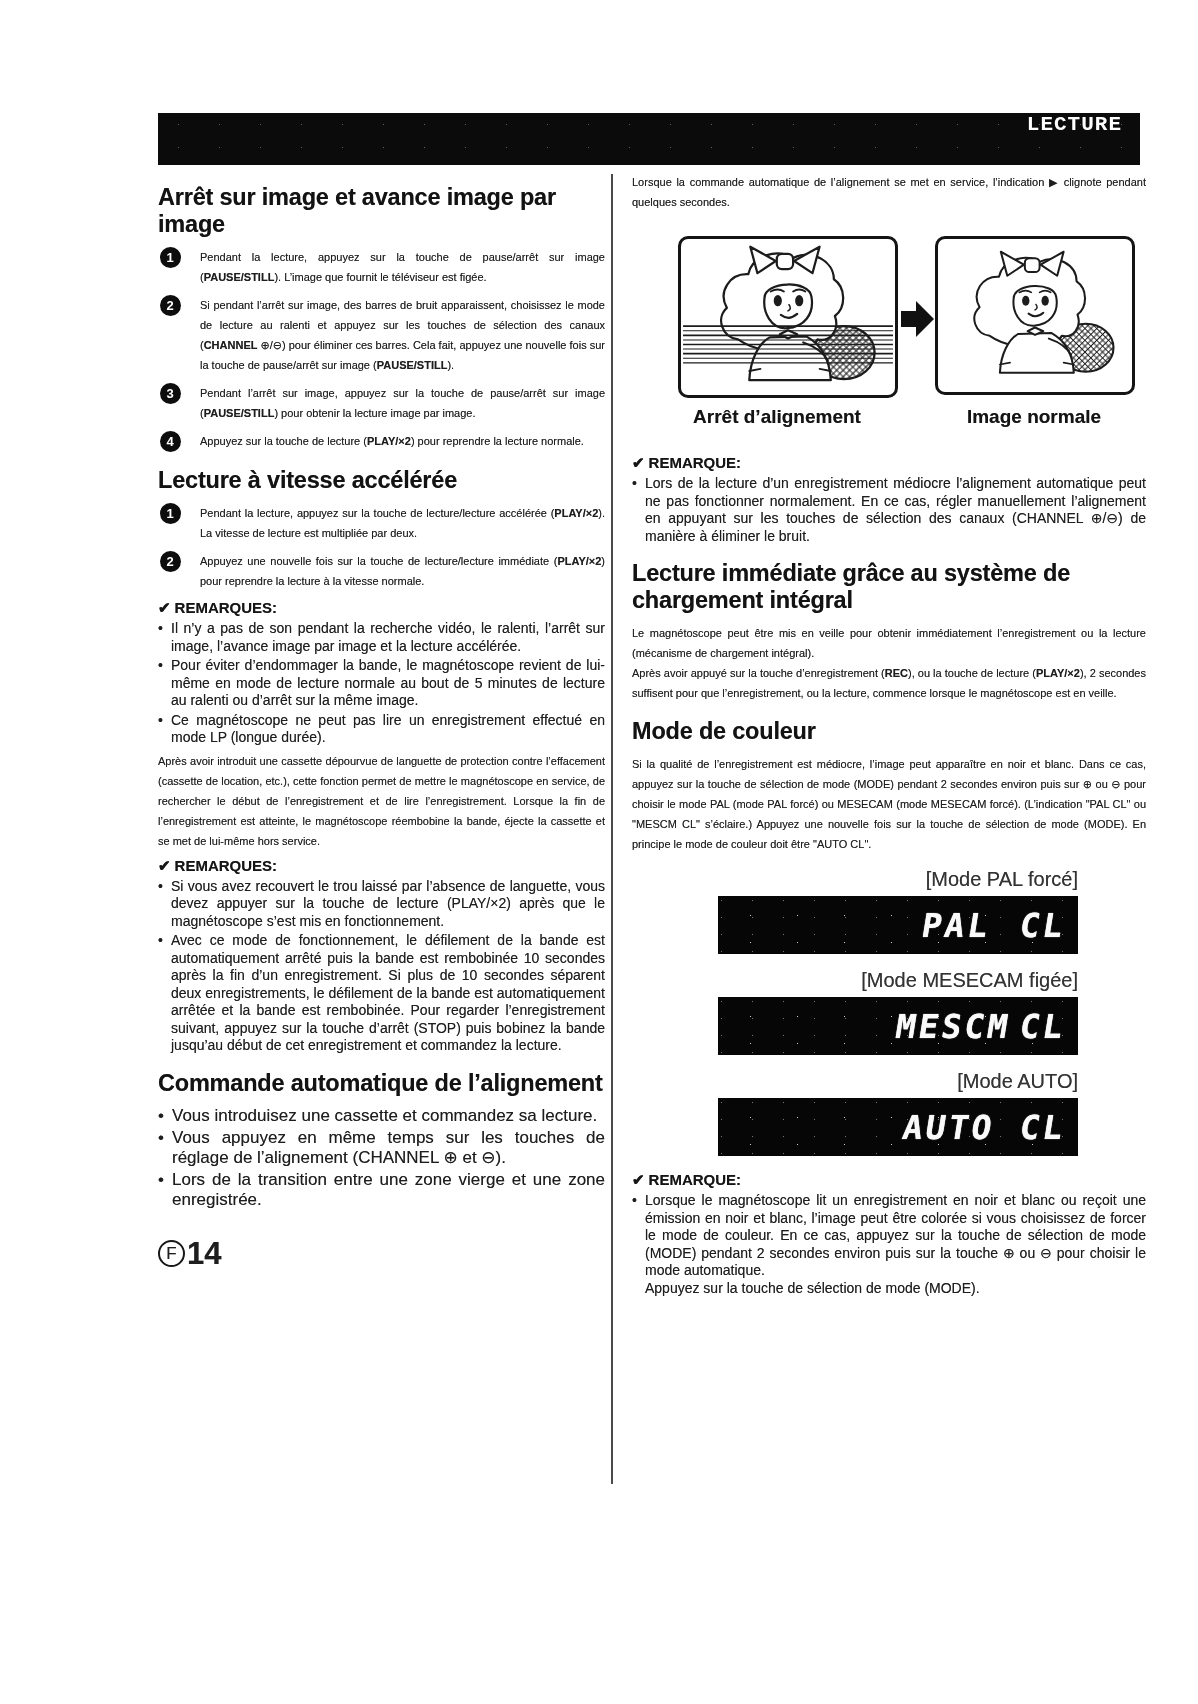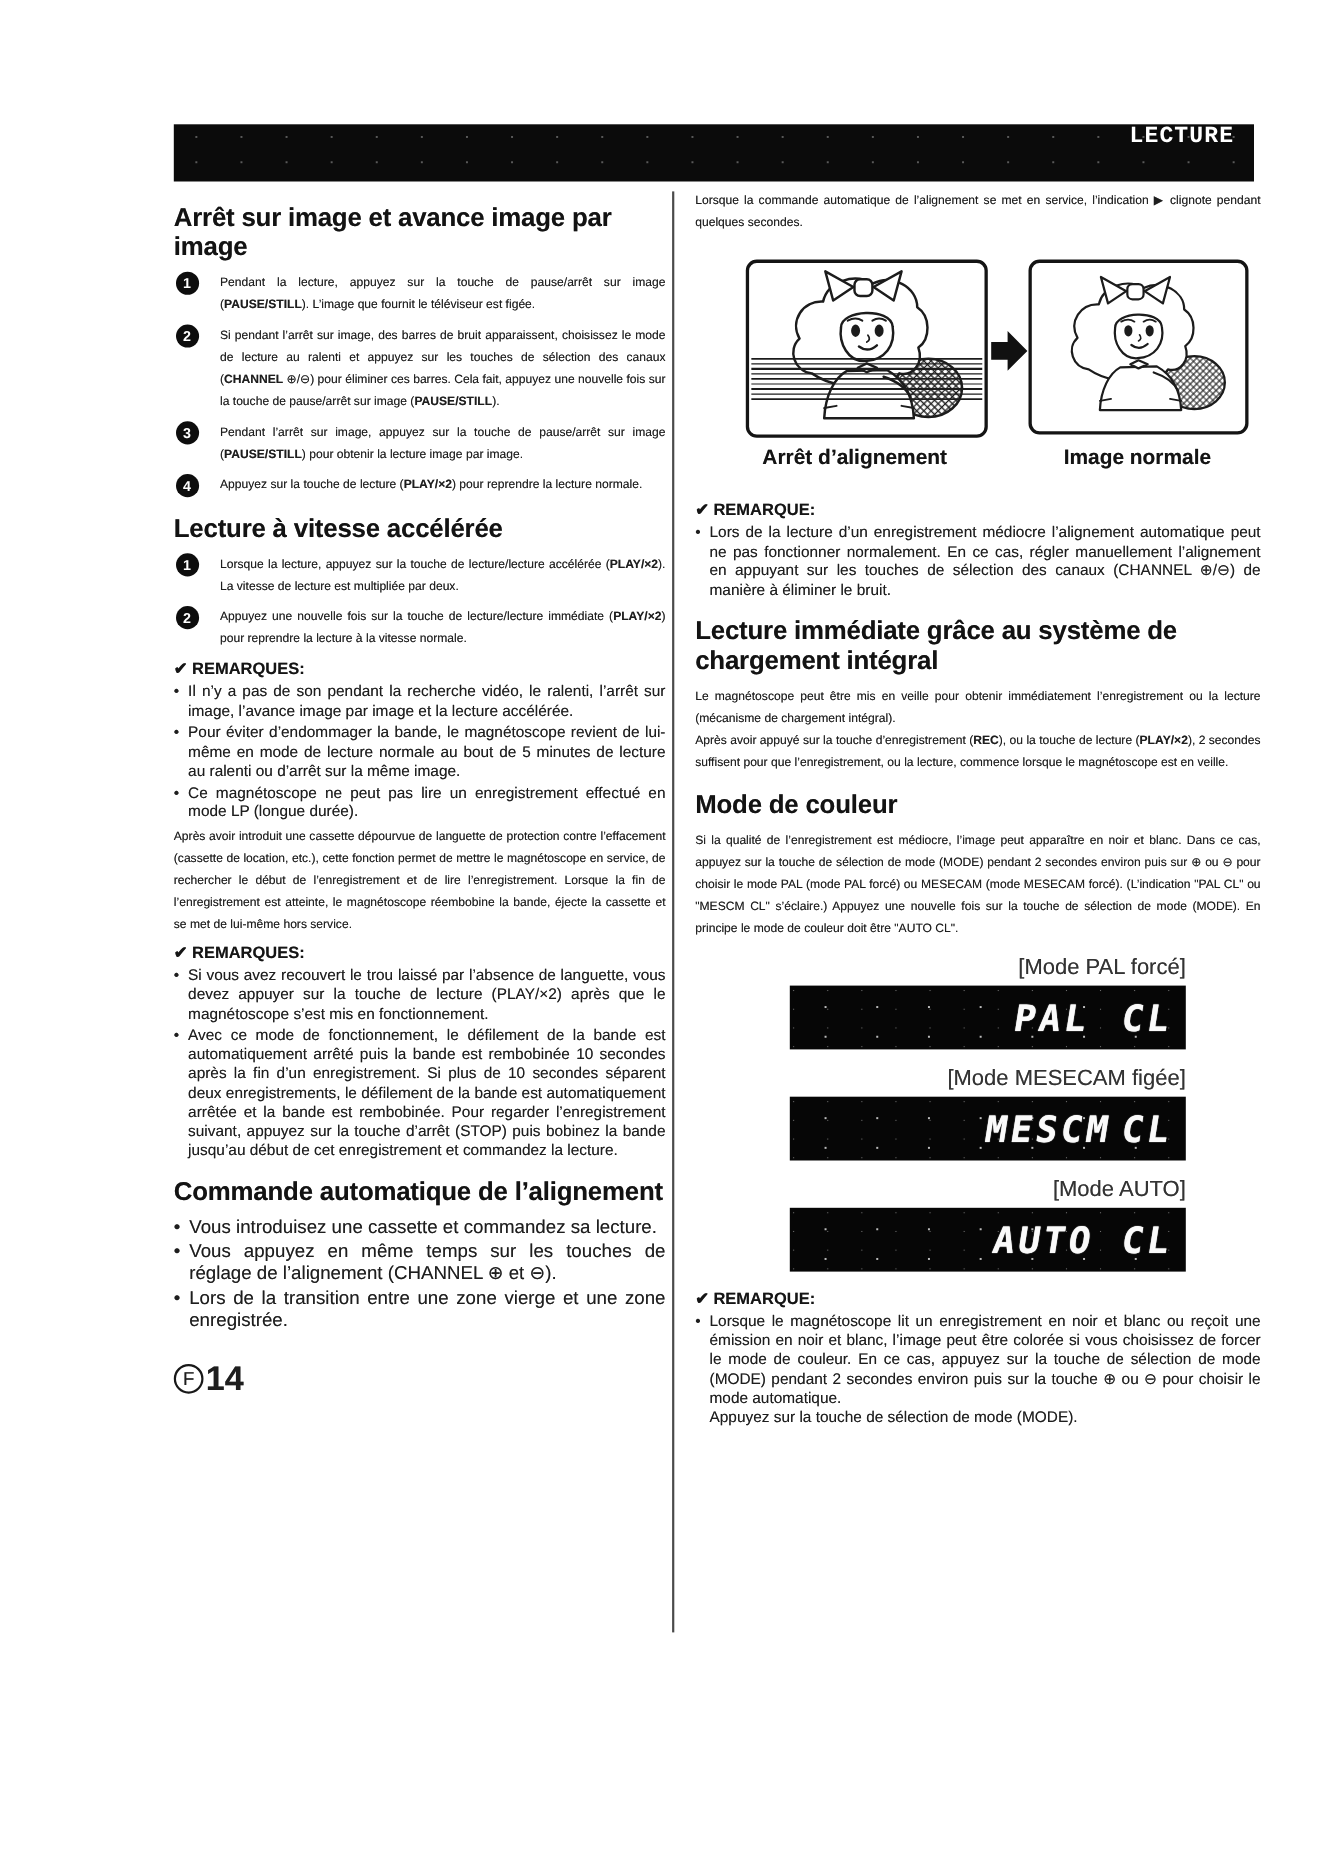--- a/index.html
+++ b/index.html
@@ -187,21 +187,21 @@
         </span>
       <div class="steptext bodytext"><span>Appuyez sur la touche de lecture (</span><b>PLAY/×2</b><span>) pour reprendre la lecture normale.</span></div>
     </div>
 
     <h2>Lecture à vitesse accélérée</h2>
 
     <div class="step">
       <span class="stepnum">
           <i>1</i>
         </span>
-      <div class="steptext bodytext"><span>Lorsque la lecture, appuyez sur la touche de lecture/lecture accélérée (</span><b>PLAY/×2</b><span>). La vitesse de lecture est multipliée par deux.</span></div>
+      <div class="steptext bodytext"><span>Pendant la lecture, appuyez sur la touche de lecture/lecture accélérée (</span><b>PLAY/×2</b><span>). La vitesse de lecture est multipliée par deux.</span></div>
     </div>
     <div class="step">
       <span class="stepnum">
           <i>2</i>
         </span>
       <div class="steptext bodytext"><span>Appuyez une nouvelle fois sur la touche de lecture/lecture immédiate (</span><b>PLAY/×2</b><span>) pour reprendre la lecture à la vitesse normale.</span></div>
     </div>
 
     <div class="remtitle"><span class="chk">✔</span><span>REMARQUES:</span></div>
     <ul class="remlist">

